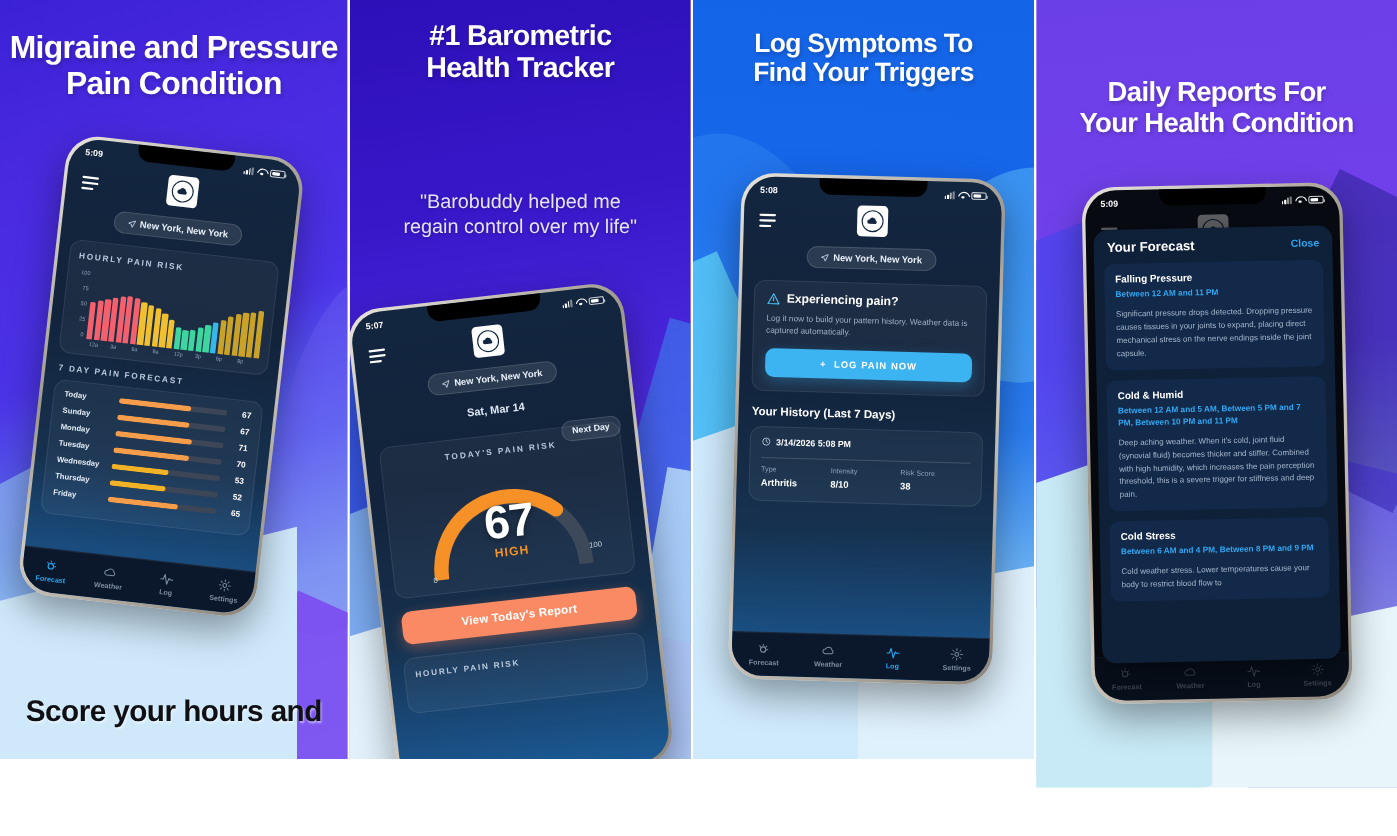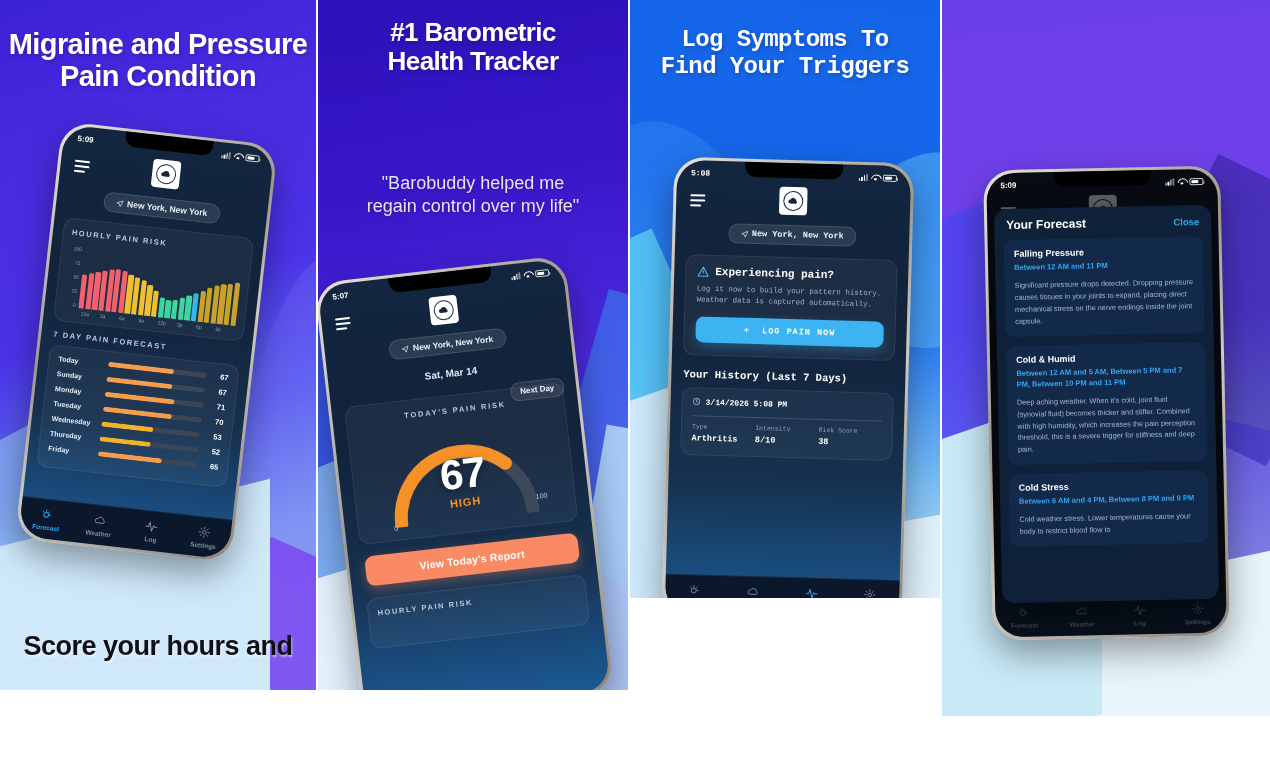--- a/index.html
+++ b/index.html
@@ -5,21 +5,21 @@
   * { box-sizing: border-box; margin:0; padding:0; }
   html,body { width:1270px; height:760px; background:#ffffff; overflow:hidden; }
   body { font-family:"Liberation Sans", sans-serif; }
 
   .stage { position:relative; width:1270px; height:760px; background:#fff; }
 
   .panel { position:absolute; top:0; overflow:hidden; }
   
   #panel-1 { left:0;    width:316px; height:690px; }
   #panel-2 { left:318px; width:310px; height:690px; }
-  #panel-3 { left:630px; width:310px; height:598px;font-family:Liberation Mono, monospace; }
+  #panel-3 { left:630px; width:310px; height:690px; }
   #panel-4 { left:942px; width:328px; height:716px; }
 
   
   .bg { position:absolute; inset:0; }
   #panel-1 .bg { background:linear-gradient(160deg,#3b21d6 0%,#4a2ae0 22%,#4b33e8 45%,#5d6ef0 62%,#8fc3f2 78%,#bfe4fa 100%); }
   #panel-2 .bg { background:linear-gradient(170deg,#2d10b8 0%,#3817c9 28%,#4a28dd 52%,#5536e6 70%,#6f5af0 100%); }
   #panel-3 .bg { background:linear-gradient(185deg,#1464e8 0%,#1767ea 30%,#2a7df0 55%,#7cc0f5 78%,#cfe9fb 100%); }
   #panel-4 .bg { background:linear-gradient(175deg,#6b3fe8 0%,#7040ea 25%,#6a46ee 45%,#8d8ef2 62%,#cfeaf7 85%,#eaf7fc 100%); }
 
   .swoosh { position:absolute; }
@@ -572,20 +572,24 @@
   </div>
 
   <div class="panel" id="panel-4">
     <div class="bg"></div>
     <div class="swoosh" id="p4-sw3"></div>
     <div class="swoosh" id="p4-sw1"></div>
     <div class="swoosh" id="p4-sw4"></div>
     <div class="swoosh" id="p4-sw2"></div>
     <div class="swoosh" id="p4-sw5"></div>
 
+    <div class="headline" id="h4">
+      <div>Daily Reports For</div>
+        <div>Your Health Condition</div>
+    </div>
 
     <div class="phone" id="phone-4">
       <div class="screen dark">
         <div class="notch"></div>
         <div class="statusbar">
           <span>5:09</span>
           <span class="sb-right">
             <span class="bars">
                 <i></i>
                 <i></i>

